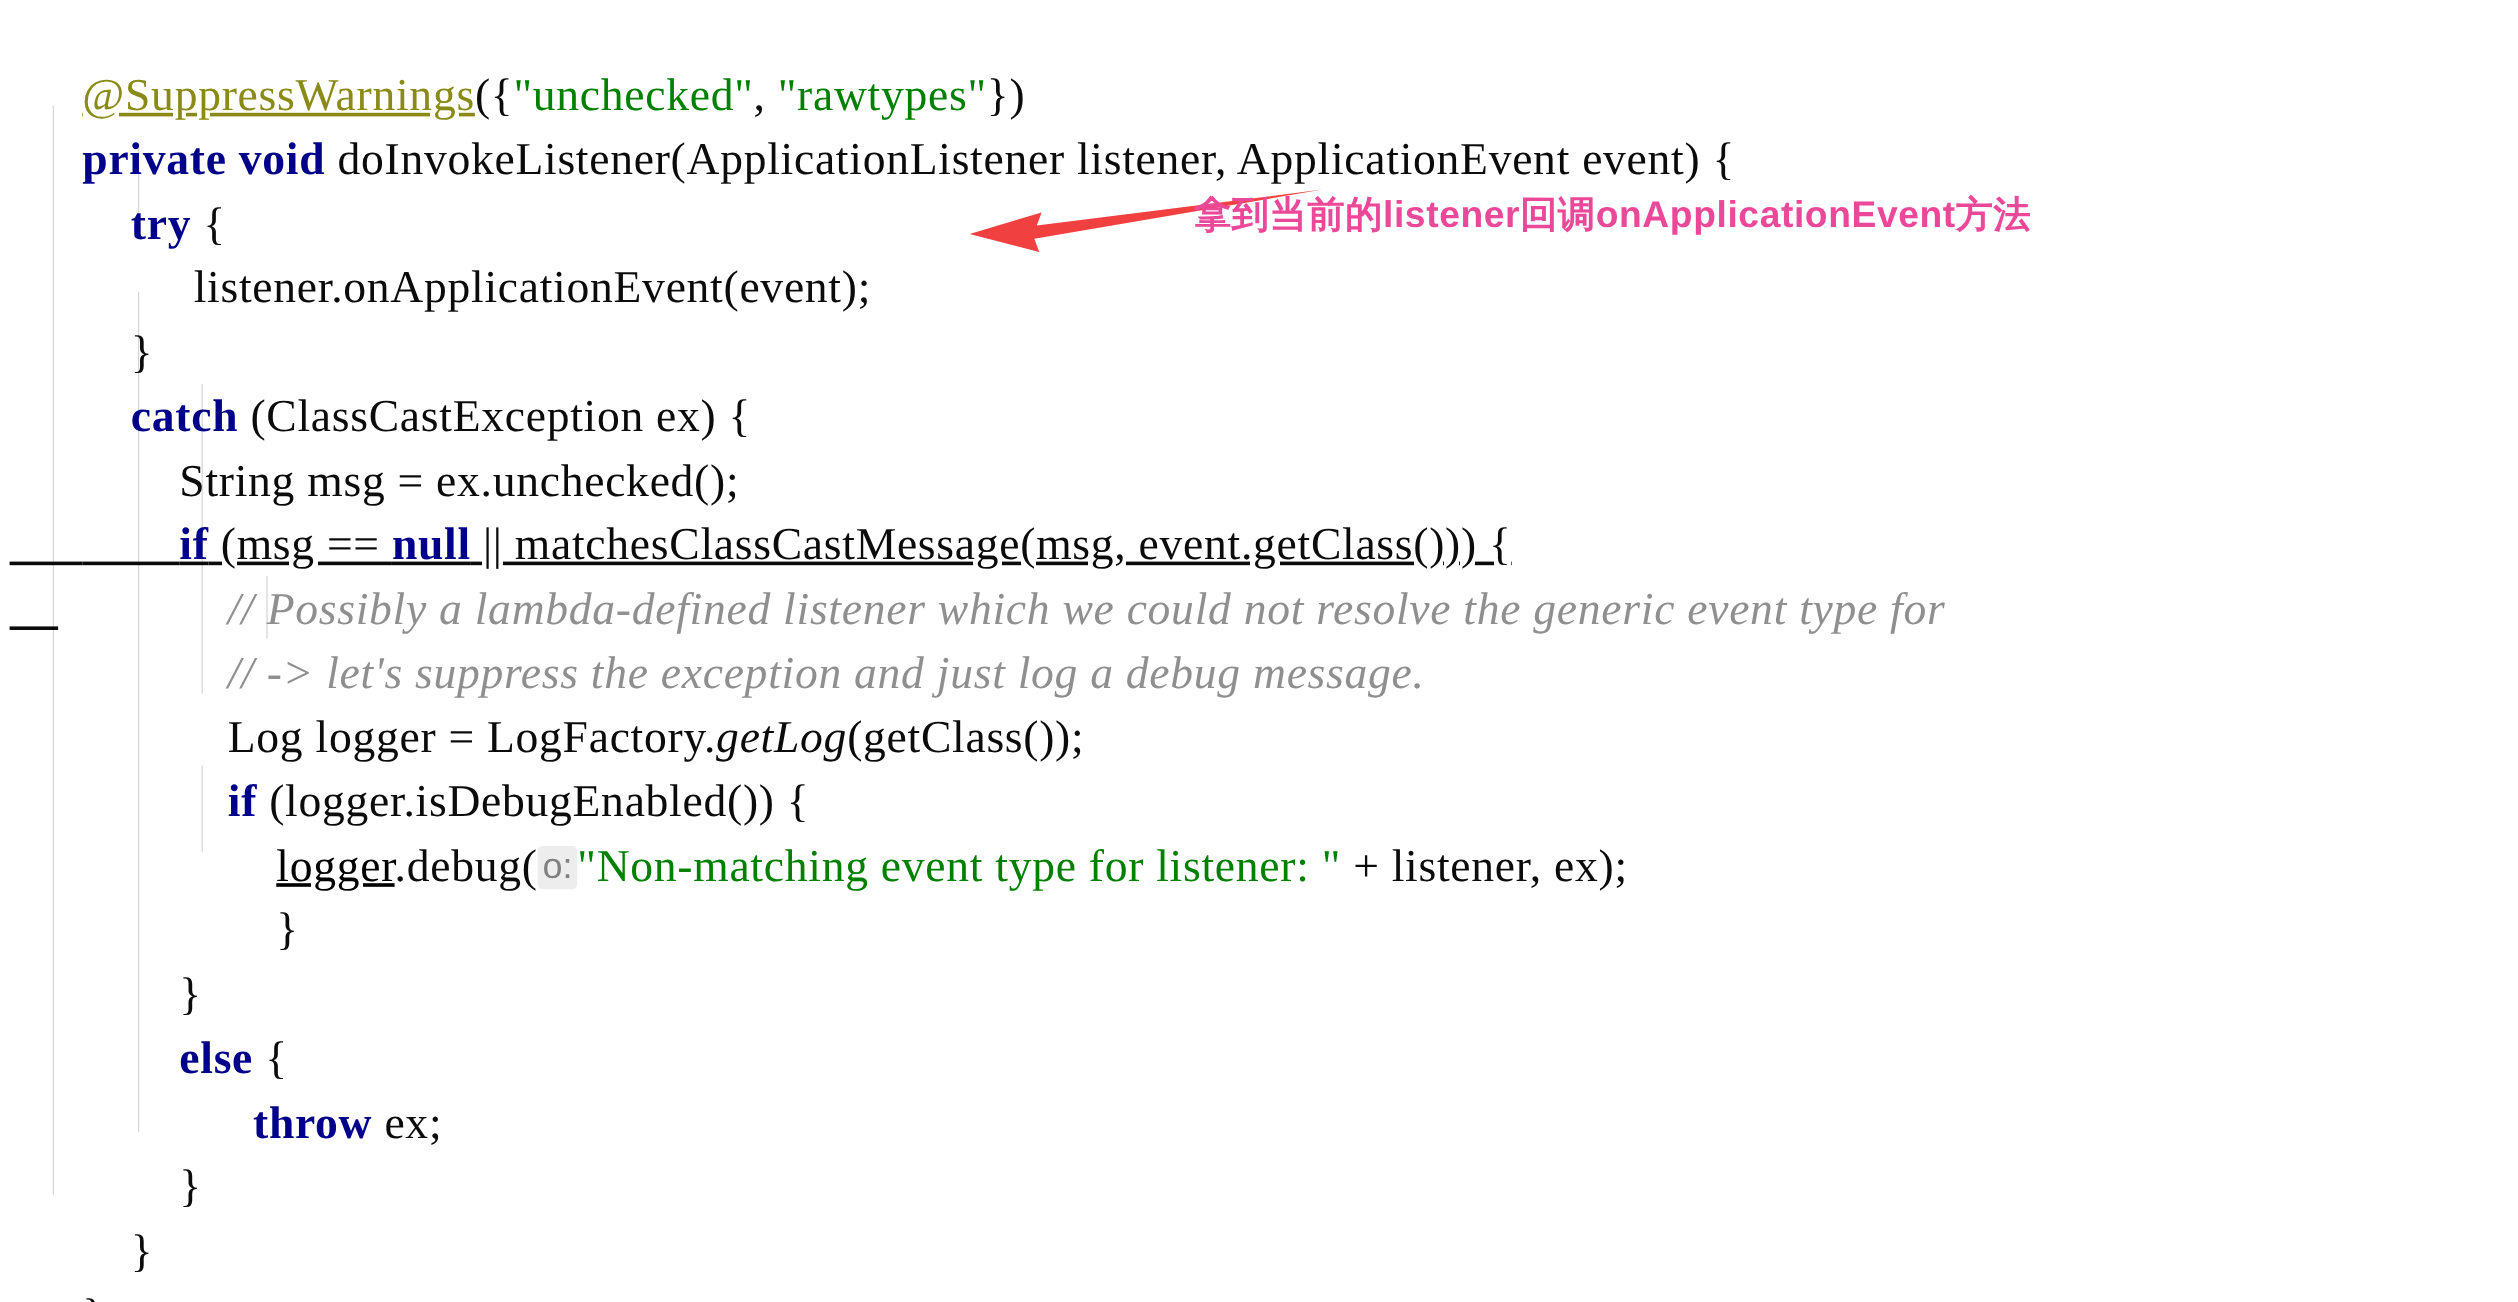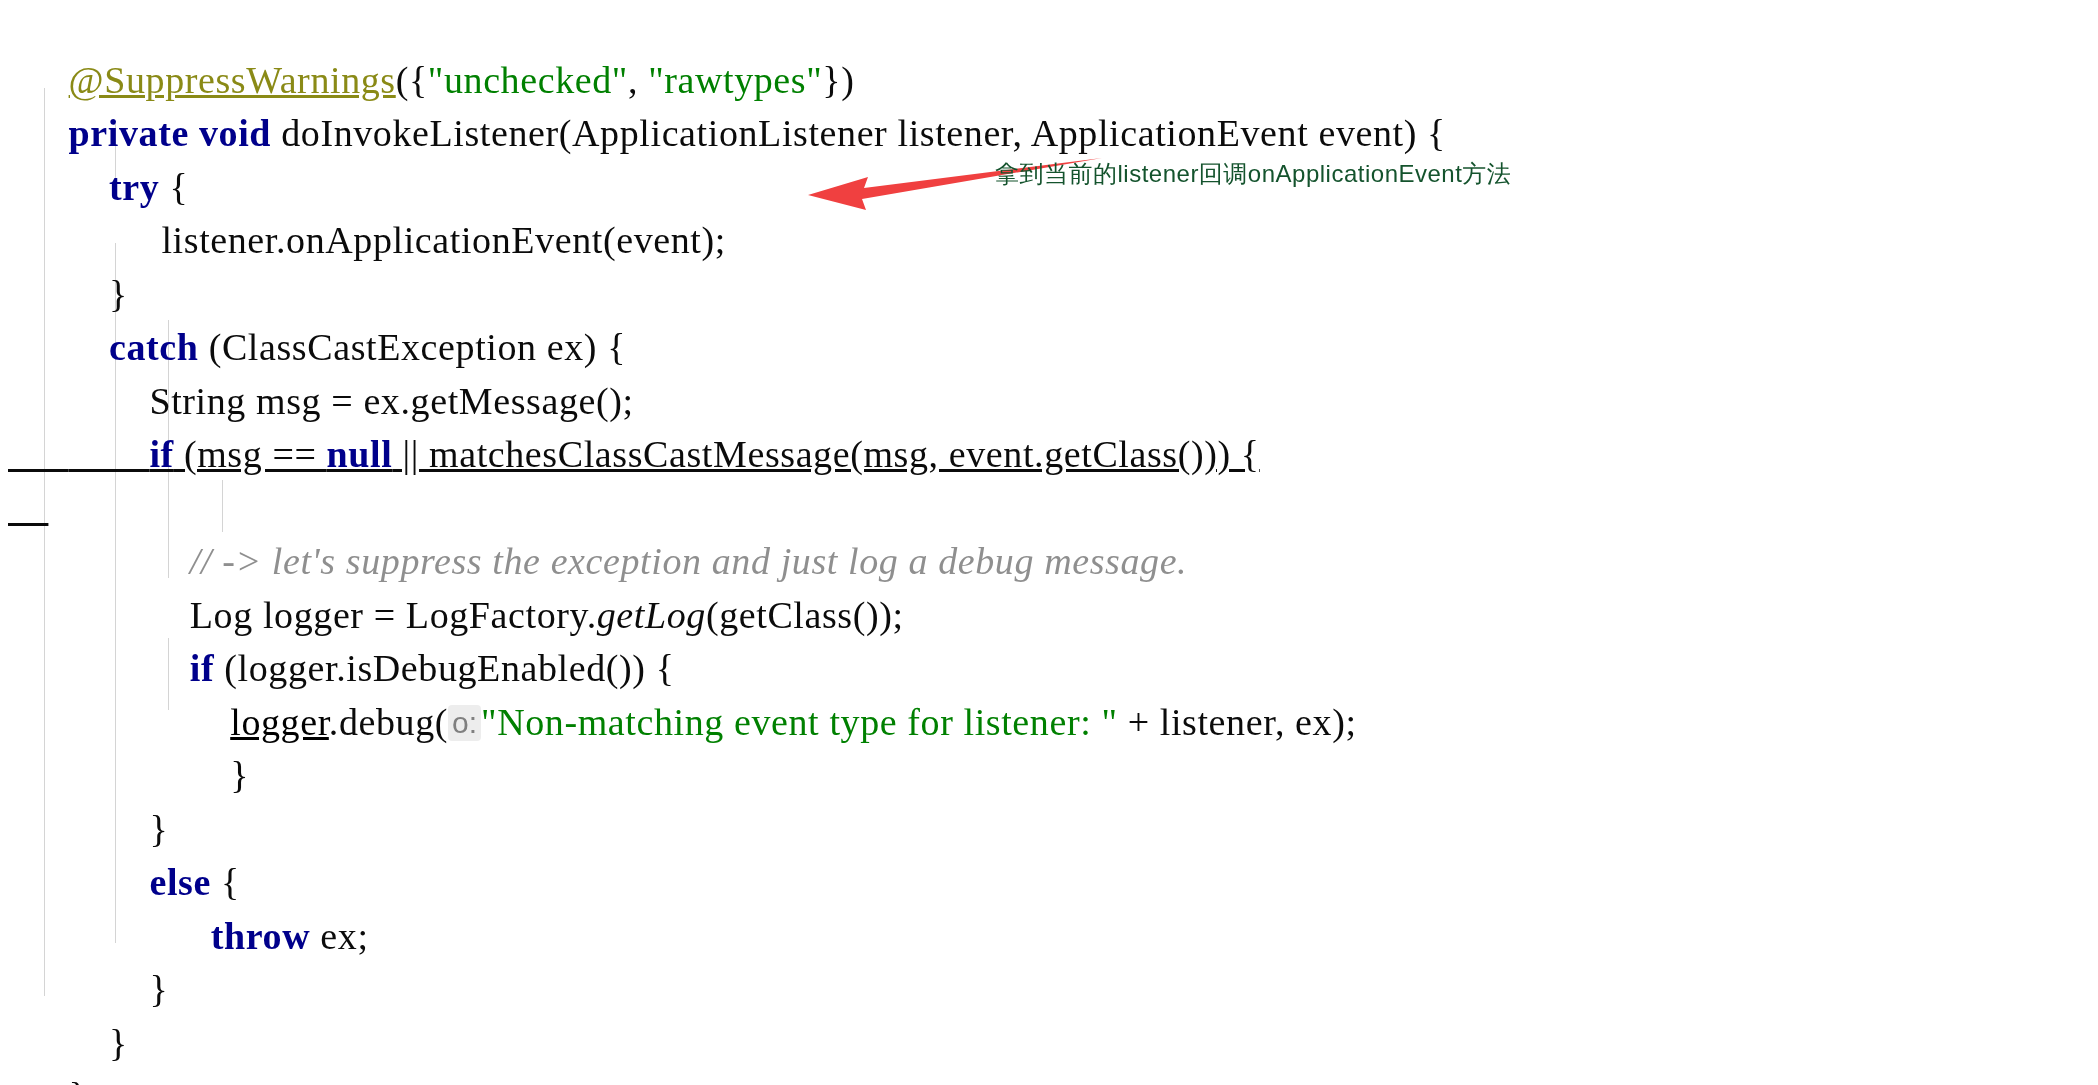--- a/index.html
+++ b/index.html
@@ -75,24 +75,24 @@
 
   
   .annotation-layer {
     position: absolute;
     left: 0; top: 0;
     width: 2098px; height: 1085px;
     pointer-events: none;
   }
   .annot-text {
     position: absolute;
-    color: #14532d;
+    color: #ec4899;
     font-family: "Liberation Sans", "DejaVu Sans", sans-serif;
-    font-size: 24px;
-    font-weight: 400;
+    font-size: 31px;
+    font-weight: 700;
     white-space: nowrap;
     letter-spacing: 0.5px;
   }
   .annot-arrow {
     position: absolute;
   }
 </style>
 </head>
 <body>
 
@@ -127,27 +127,30 @@
 
     <div class="code-line" style="top:214px; position:absolute; left:0;">
       <span class="tok-plain">    </span><span class="tok-punct">}</span>
     </div>
 
     <div class="code-line" style="top:267.5px; position:absolute; left:0;">
       <span class="tok-plain">    </span><span class="tok-keyword">catch</span><span class="tok-plain"> (ClassCastException ex) {</span>
     </div>
 
     <div class="code-line" style="top:321px; position:absolute; left:0;">
-      <span class="tok-plain">        </span><span class="tok-plain">String msg = ex.getMessage();</span>
+      <span class="tok-plain">        </span><span class="tok-plain">String msg = ex.unchecked();</span>
     </div>
 
     <div class="code-line" style="top:374.5px; position:absolute; left:0;text-decoration:underline;">
       <span class="tok-plain">        </span><span class="tok-keyword">if</span><span class="tok-plain"> (msg == </span><span class="tok-keyword">null</span><span class="tok-plain"> || matchesClassCastMessage(msg, event.getClass())) {</span>
     </div>
 
+    <div class="code-line" style="top:428px; position:absolute; left:0;">
+      <span class="tok-plain">            </span><span class="tok-comment">// Possibly a lambda-defined listener which we could not resolve the generic event type for</span>
+    </div>
 
     <div class="code-line" style="top:481.5px; position:absolute; left:0;">
       <span class="tok-plain">            </span><span class="tok-comment">// -&gt; let's suppress the exception and just log a debug message.</span>
     </div>
 
     <div class="code-line" style="top:535px; position:absolute; left:0;">
       <span class="tok-plain">            </span><span class="tok-plain">Log logger = LogFactory.</span><span class="tok-static">getLog</span><span class="tok-plain">(getClass());</span>
     </div>
 
     <div class="code-line" style="top:588.5px; position:absolute; left:0;">

